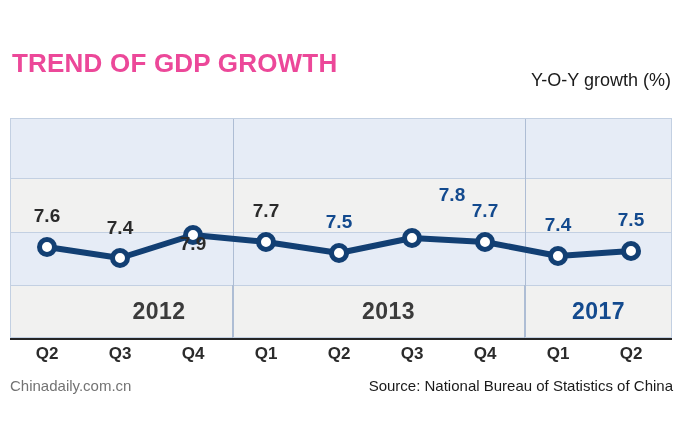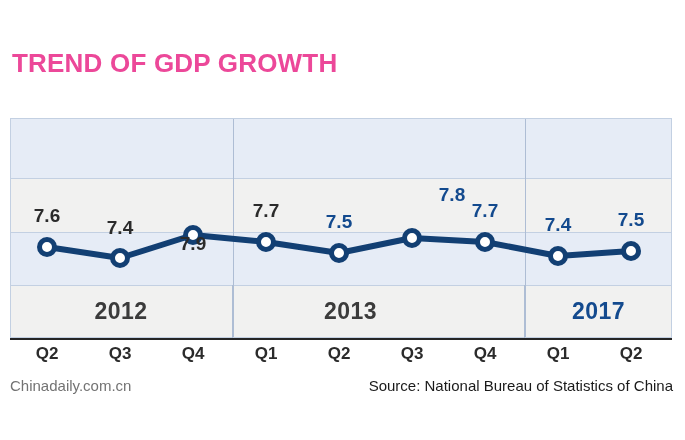--- a/index.html
+++ b/index.html
@@ -87,21 +87,21 @@
     position: absolute;
     top: 0;
     height: 100%;
     display: flex;
     align-items: center;
     justify-content: center;
     font-size: 23px;
     font-weight: bold;
     letter-spacing: 0.5px;
   }
-  .year-dark { color: #3b3b3b; }
+  .year-dark { color: #3b3b3b; padding-left: 38px; }
   .year-blue { color: #134a8e; }
 
   
   .axis-rule {
     position: absolute;
     left: 10px;
     top: 338px;
     width: 662px;
     height: 2px;
     background: #262626;
@@ -157,20 +157,21 @@
     white-space: nowrap;
   }
 </style>
 </head>
 <body>
 
 <div id="chart-root">
 
   <div class="title">TREND OF GDP GROWTH</div>
 
+  <div class="subtitle">Y-O-Y growth (%)</div>
 
   <div class="plot-frame">
     <div class="band band-blue" style="top:0px;height:59px;"></div>
     <div class="band band-gray band-line" style="top:59px;height:54px;"></div>
     <div class="band band-blue band-line" style="top:113px;height:53px;"></div>
     <div class="band band-gray band-line" style="top:166px;height:54px;"></div>
     <div class="vsep" style="left:222px;"></div>
     <div class="vsep" style="left:514px;"></div>
   </div>
 

